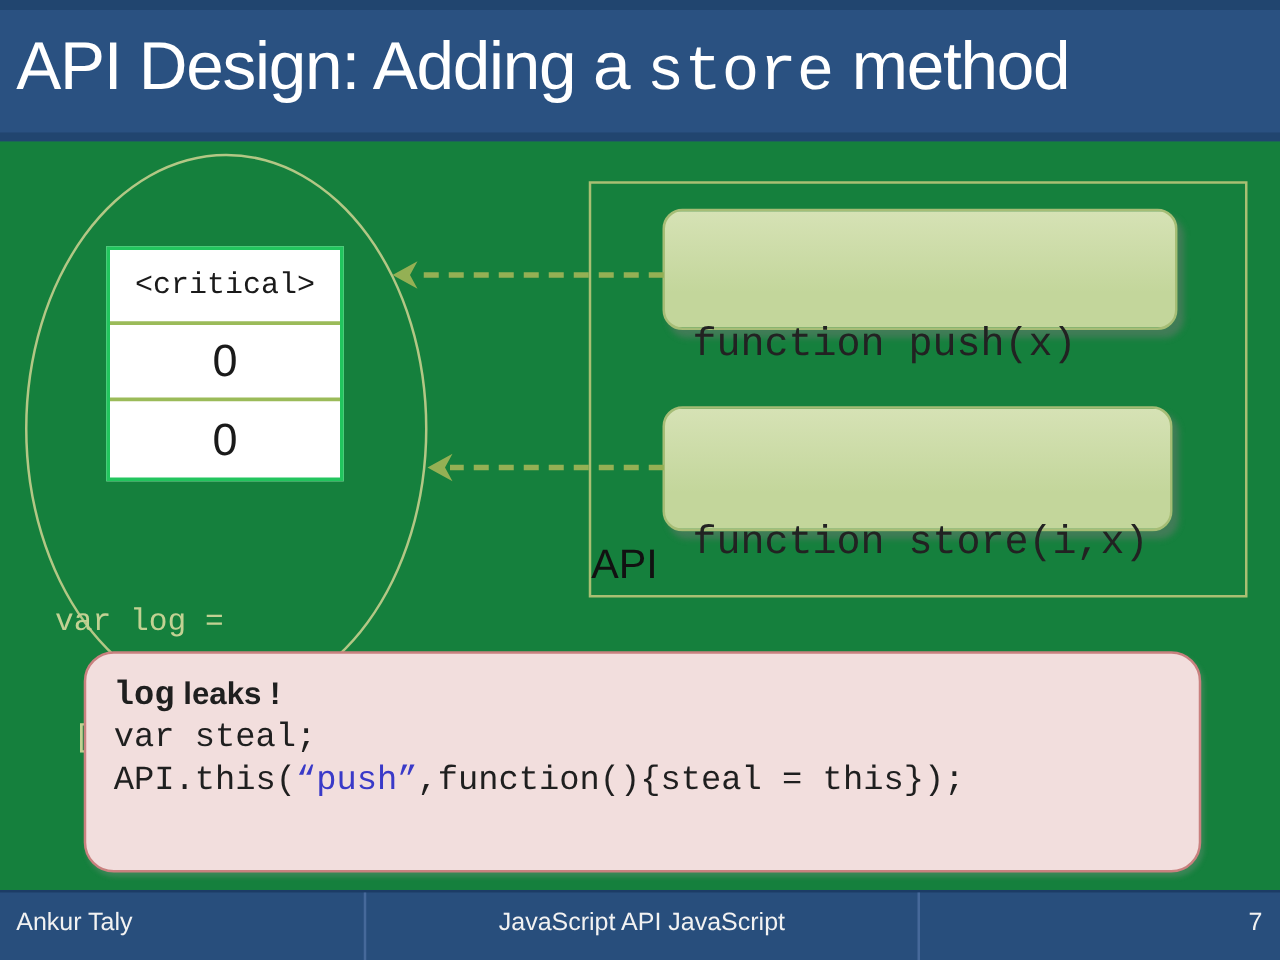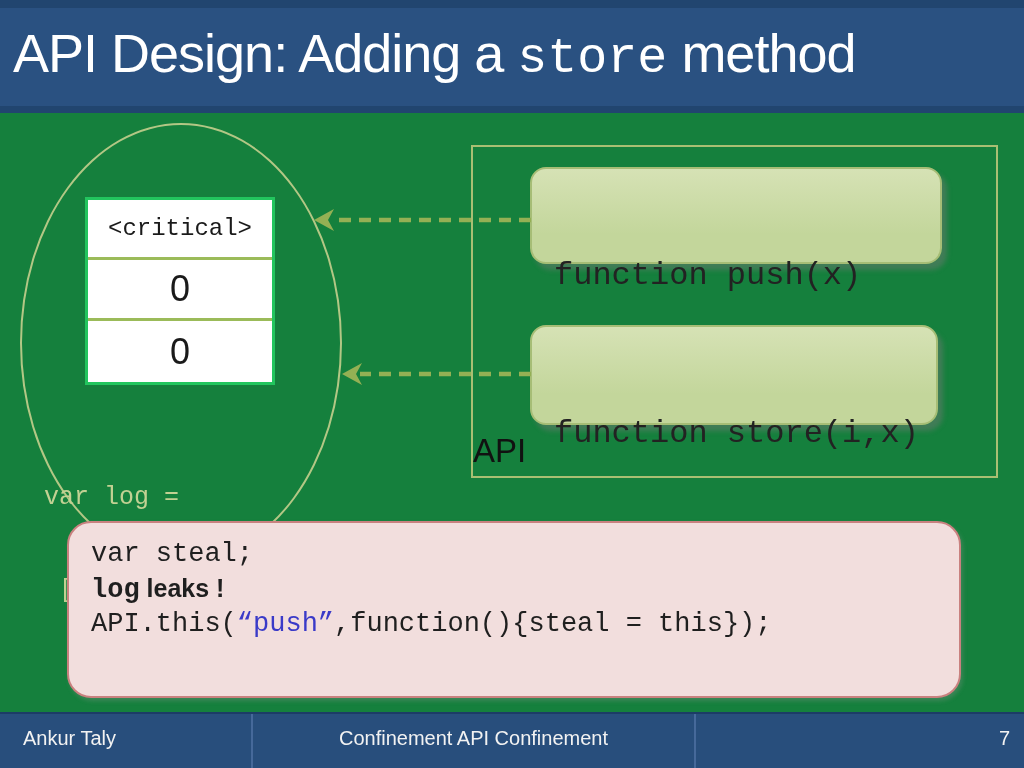--- a/index.html
+++ b/index.html
@@ -55,21 +55,21 @@
            padding:14px 0 0 22px;color:#1f1f1f;}
   .wline{font-size:27px;line-height:34px;white-space:pre;}
   .wline .blue{color:#3a3ac8;margin-top:30px;}
   .heading .mono{font-weight:bold;font-size:27px;}
   .heading .sans{font-family:"Liberation Sans",sans-serif;font-weight:bold;font-size:25px;}
 
   
   .footerbar{position:absolute;left:0;top:712px;width:1024px;height:56px;background:#284e7c;
              border-top:2px solid #1c3c66;box-sizing:border-box;display:flex;color:#f2f2f2;}
   .fcell{display:flex;align-items:center;font-size:20px;box-sizing:border-box;padding-bottom:6px;}
-  .fcell.left{width:251px;padding-left:23px;text-align:center;}
+  .fcell.left{width:291px;padding-left:13px;text-align:center;}
   .fcell.mid{width:443px;justify-content:center;border-left:2px solid #46699a;}
   .fcell.right{flex:1;justify-content:flex-end;padding-right:14px;border-left:2px solid #46699a;}
 </style>
 </head>
 <body>
 
 <div class="slide">
 
   <header class="titlebar">
     <h1><span>API Design: Adding a </span><span class="mono">store</span><span> method</span></h1>
@@ -107,24 +107,24 @@
       <line x1="531" y1="220" x2="332" y2="220" stroke="#94b054" stroke-width="4.5" stroke-dasharray="12 8"></line>
       <path d="M314,220 L334,209 L328,220 L334,231 Z" fill="#94b054"></path>
     </g>
     <g>
       <line x1="531" y1="374" x2="360" y2="374" stroke="#94b054" stroke-width="4.5" stroke-dasharray="12 8"></line>
       <path d="M342,374 L362,363 L356,374 L362,385 Z" fill="#94b054"></path>
     </g>
   </svg>
 
   <div class="warnbox">
+    <div class="wline heading"><span class="mono">log</span><span class="sans"> leaks !</span></div>
     <div class="wline mono">var steal;</div>
-    <div class="wline heading"><span class="mono">log</span><span class="sans"> leaks !</span></div>
     <div class="wline mono"><span>API.this(</span><span class="blue">“push”</span><span>,function(){steal = this});</span></div>
   </div>
 
   <footer class="footerbar">
     <div class="fcell left">Ankur Taly</div>
-    <div class="fcell mid">Confinement API Confinement</div>
+    <div class="fcell mid">JavaScript API JavaScript</div>
     <div class="fcell right">7</div>
   </footer>
 
 </div>
 
 </body></html>

